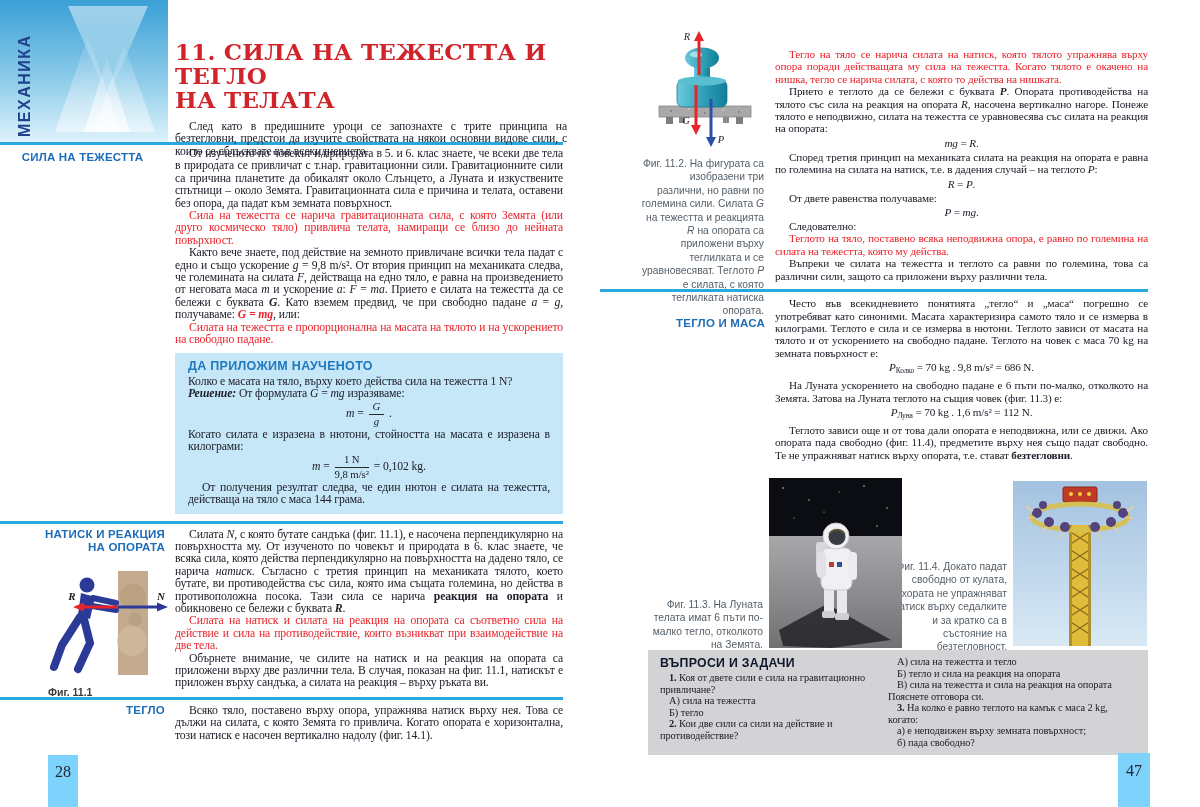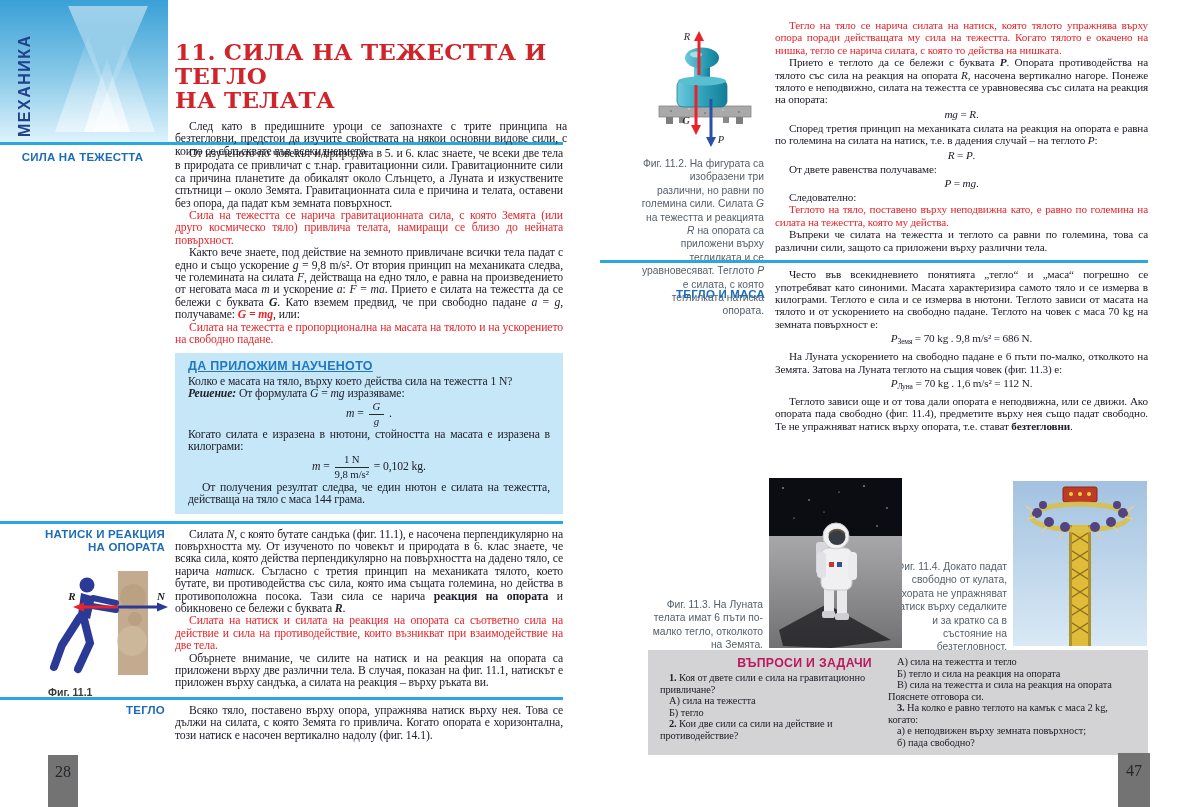--- a/index.html
+++ b/index.html
@@ -36,45 +36,45 @@
               writing-mode:vertical-rl;transform:rotate(180deg);
               font:700 16px "Liberation Sans",sans-serif;color:#21418c;letter-spacing:1.5px;}
   .rule-top{position:absolute;left:0;top:142px;width:563px;}
   .label-s1{position:absolute;left:0;top:151px;width:165px;text-align:center;}
   .title-block{position:absolute;left:175px;top:40px;width:392px;}
   .title-line{font-family:"DejaVu Serif",serif;font-weight:bold;color:#d0242b;
               font-size:23px;line-height:24px;letter-spacing:.2px;}
   .intro{margin-top:9px;}
   .lp-flow{position:absolute;left:175px;top:148px;width:388px;}
   .apply-box{background:#c6e7f8;padding:6px 13px 7px;margin:6px 0;}
-  .box-heading{font:700 12.5px "Liberation Sans",sans-serif;color:#2178be;letter-spacing:.3px;margin:0 0 3px;text-decoration:underline;}
+  .box-heading{font:700 12.5px "Liberation Sans",sans-serif;color:#2178be;letter-spacing:.3px;margin:0 0 3px;}
   .fig1-wrap{position:absolute;left:48px;top:46px;width:124px;}
   .fig1-caption{font:700 10.5px "Liberation Sans",sans-serif;color:#3a3a3a;text-align:left;padding-right:4px;margin-top:3px;}
-  .page-tab{position:absolute;background:#737373;text-align:center;color:#26262e;
+  .page-tab{position:absolute;background:#7dd3fc;text-align:center;color:#26262e;
             font-family:"Liberation Serif",serif;font-size:16px;}
   .tab-left{left:48px;top:755px;width:30px;height:52px;padding-top:8px;box-sizing:border-box;}
   .tab-right{left:1118px;top:753px;width:32px;height:54px;padding-top:9px;box-sizing:border-box;}
 
   
   .rp .para{font-size:11.2px;letter-spacing:-0.15px;}
   .fig2-wrap{position:absolute;left:653px;top:27px;width:105px;}
   .fig-caption{font-family:"Liberation Sans",sans-serif;font-size:10.3px;line-height:13.4px;
                color:#566069;text-align:right;}
   .cap-fig2{position:absolute;left:640px;top:157px;width:124px;}
   .cap-fig3{position:absolute;left:647px;top:598px;width:116px;}
   .cap-fig4{position:absolute;left:885px;top:560px;width:122px;}
-  .rp-flow{position:absolute;left:775px;top:19px;width:373px;}
+  .rp-flow{position:absolute;left:775px;top:48px;width:373px;}
   .photo{position:absolute;}
   .photo-astronaut{left:769px;top:478px;width:133px;height:170px;}
   .photo-tower{left:1013px;top:481px;width:134px;height:165px;}
   .q-box{position:absolute;left:648px;top:650px;width:500px;box-sizing:border-box;
          background:#d3d3d5;padding:6px 12px 7px;display:flex;gap:16px;}
   .q-col1{flex:0 0 212px;}
   .q-col2{flex:1;}
-  .q-heading{font:700 12.3px "Liberation Sans",sans-serif;color:#be185d;letter-spacing:.3px;margin:0 0 2px;text-align:right;}
+  .q-heading{font:700 12.3px "Liberation Sans",sans-serif;color:#0f172a;letter-spacing:.3px;margin:0 0 2px;}
   .q-box .para{font-size:10.4px;line-height:11.5px;text-align:left;letter-spacing:-0.1px;}
   .q-box .para.q{text-indent:9px;}
   .q-box .para.q0{text-indent:0;}
 </style>
 </head>
 <body>
 
 <div class="spread">
 
   <div class="mech-header">
@@ -223,30 +223,30 @@
     <div class="rp-flow">
       <div>
           <p class="para red"><span class="sg-n">Тегло на тяло се нарича силата на натиск, която тялото упражнява върху опора поради действащата му сила на тежестта. Когато тялото е окачено на нишка, тегло се нарича силата, с която то действа на нишката.</span></p>
           <p class="para p"><span class="sg-n">Прието е теглото да се бележи с буквата </span><span class="sg-bi">P</span><span class="sg-n">. Опората противодейства на тялото със сила на реакция на опората </span><span class="sg-i">R</span><span class="sg-n">, насочена вертикално нагоре. Понеже тялото е неподвижно, силата на тежестта се уравновесява със силата на реакция на опората:</span></p>
           <p class="para formula"><span class="sg-i">mg</span><span class="sg-n"> = </span><span class="sg-i">R</span><span class="sg-n">.</span></p>
           <p class="para p"><span class="sg-n">Според третия принцип на механиката силата на реакция на опората е равна по големина на силата на натиск, т.е. в дадения случай – на теглото </span><span class="sg-i">P</span><span class="sg-n">:</span></p>
           <p class="para formula"><span class="sg-i">R</span><span class="sg-n"> = </span><span class="sg-i">P</span><span class="sg-n">.</span></p>
           <p class="para p"><span class="sg-n">От двете равенства получаваме:</span></p>
           <p class="para formula"><span class="sg-i">P</span><span class="sg-n"> = </span><span class="sg-i">mg</span><span class="sg-n">.</span></p>
           <p class="para p"><span class="sg-n">Следователно:</span></p>
-          <p class="para red"><span class="sg-n">Теглото на тяло, поставено върху неподвижна като, е равно по големина на силата на тежестта, която му действа.</span></p>
+          <p class="para red"><span class="sg-n">Теглото на тяло, поставено всяка неподвижна опора, е равно по големина на силата на тежестта, която му действа.</span></p>
           <p class="para p"><span class="sg-n">Въпреки че силата на тежестта и теглото са равни по големина, това са различни сили, защото са приложени върху различни тела.</span></p>
         </div>
       <div class="rulerow rp-row">
         <div class="rule"></div>
         <div class="side-label" style="padding-right:12px;margin-top:21px;">ТЕГЛО И МАСА</div>
       </div>
       <div>
           <p class="para p"><span class="sg-n">Често във всекидневието понятията „тегло“ и „маса“ погрешно се употребяват като синоними. Масата характеризира самото тяло и се измерва в килограми. Теглото е сила и се измерва в нютони. Теглото зависи от масата на тялото и от ускорението на свободно падане. Теглото на човек с маса 70 kg на земната повърхност е:</span></p>
-          <p class="para formula"><span class="sg-i">P</span><span class="sg-sub">Земя</span><span class="sg-n"> = 70 kg . 9,8 m/s² = 686 N.</span></p>
+          <p class="para formula"><span class="sg-i">P</span><span class="sg-sub">Колко</span><span class="sg-n"> = 70 kg . 9,8 m/s² = 686 N.</span></p>
           <p class="para p"><span class="sg-n">На Луната ускорението на свободно падане е 6 пъти по-малко, отколкото на Земята. Затова на Луната теглото на същия човек (фиг. 11.3) е:</span></p>
           <p class="para formula"><span class="sg-i">P</span><span class="sg-sub">Луна</span><span class="sg-n"> = 70 kg . 1,6 m/s² = 112 N.</span></p>
           <p class="para p"><span class="sg-n">Теглото зависи още и от това дали опората е неподвижна, или се движи. Ако опората пада свободно (фиг. 11.4), предметите върху нея също падат свободно. Те не упражняват натиск върху опората, т.е. стават </span><span class="sg-b">безтегловни</span><span class="sg-n">.</span></p>
         </div>
     </div>
 
     <div class="fig-caption cap-fig3">Фиг. 11.3. На Луната телата имат 6 пъти по-малко тегло, отколкото на Земята.</div>
     <div class="fig-caption cap-fig4">Фиг. 11.4. Докато падат свободно от кулата, хората не упражняват натиск върху седалките и за кратко са в състояние на безтегловност.</div>
 
     <div class="photo photo-astronaut">

